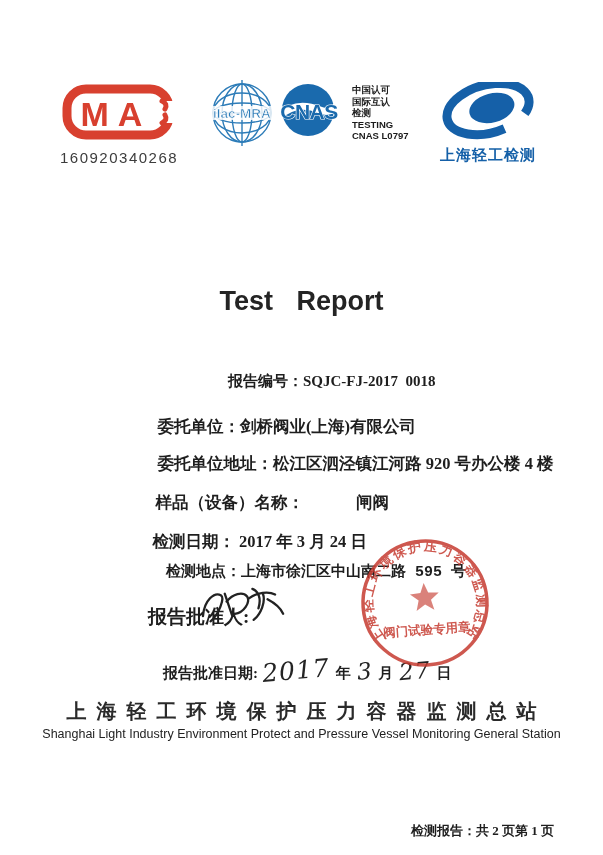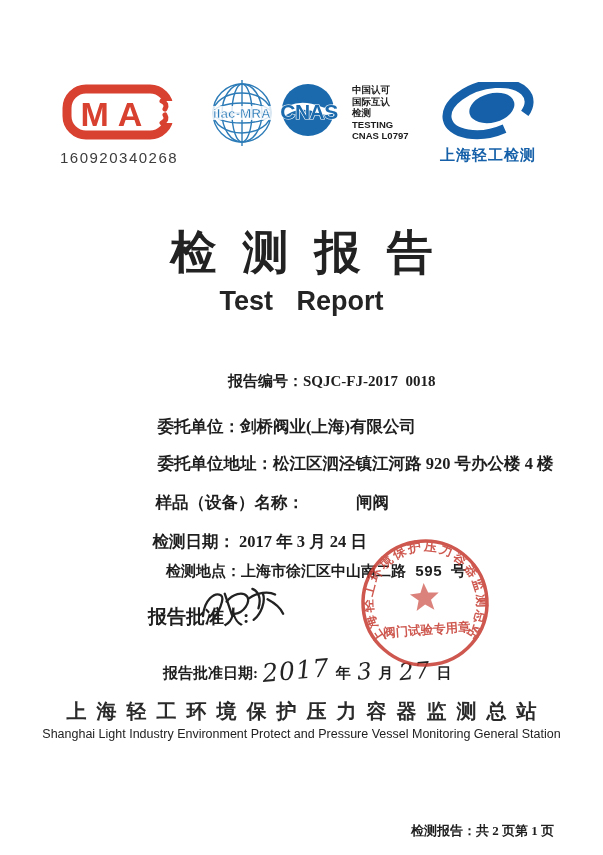--- a/index.html
+++ b/index.html
@@ -107,21 +107,20 @@
   <div class="shqt">
     <svg width="100" height="58" viewBox="0 0 100 58">
       <g transform="rotate(-15 48 27)">
         <path d="M 58.9,50.2 A 42,24 0 1 1 82.4,40.8" fill="none" stroke="#1560a8" stroke-width="9"></path>
         <ellipse cx="52" cy="27" rx="23" ry="14.5" fill="#1560a8"></ellipse>
       </g>
     </svg>
     <div class="shqt-label">上海轻工检测</div>
   </div>
 
-  <h1 class="title-cn">检 测 报 告</h1>
   <h2 class="title-en">Test Report</h2>
 
   <div class="line report-no">
     <span>报告编号：</span><span>SQJC-FJ-2017  0018</span>
   </div>
 
   <div class="line f-client">
     <span>委托单位：</span><span>剑桥阀业(上海)有限公司</span>
   </div>
   <div class="line f-address">

